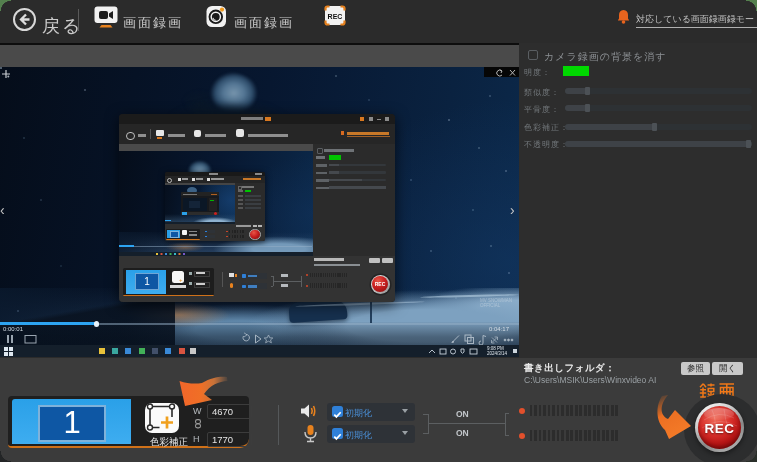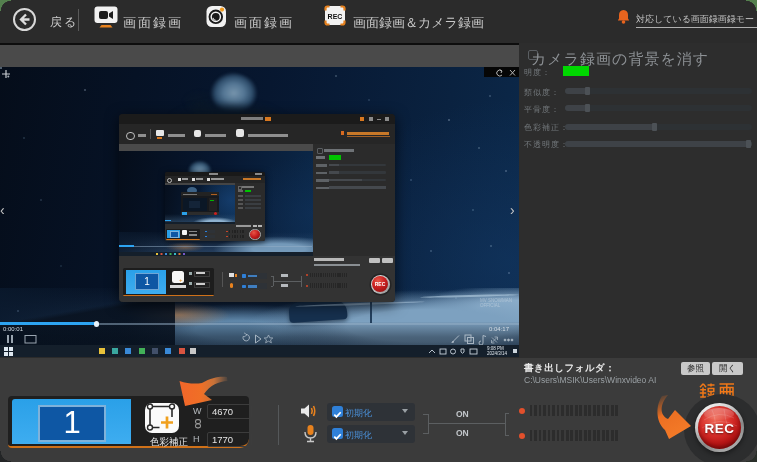--- a/index.html
+++ b/index.html
@@ -70,21 +70,21 @@
 #reci i{position:absolute;left:6px;top:2px;width:30px;height:12px;border-radius:50%;background:linear-gradient(rgba(255,255,255,.3),rgba(255,255,255,.03));font-style:normal}
 #reclbl{position:absolute;width:43px;text-align:center;top:14.5px;color:#fff;font-weight:bold;font-size:13.5px;letter-spacing:.5px;text-shadow:0 1px 2px rgba(0,0,0,.5)}
 .corner{position:absolute;width:11px;height:11px;z-index:40}
 </style></head>
 <body>
 <div id="app">
   <div id="nav">
     <div id="backc"><svg width="19" height="19" viewBox="0 0 19 19">
           <path d="M11 4.5 L6 9.5 L11 14.5 M6 9.5 L14.5 9.5" stroke="#dcdcdc" stroke-width="2.3" fill="none"></path>
         </svg></div>
-    <div class="navtxt" style="left:50px;font-size:12px">戻る</div>
+    <div class="navtxt" style="left:42px;font-size:18px">戻る</div>
     <div id="navdiv"></div>
     <svg class="abs" style="left:94px;top:6px" width="24" height="22" viewBox="0 0 24 22">
       <rect x="0.5" y="0.5" width="23" height="16.5" rx="3" fill="#f2f2f2"></rect>
       <rect x="5" y="5" width="9" height="8" rx="2" fill="#1e1e1e"></rect>
       <path d="M15 7.5 L19 5 V13 L15 10.5 Z" fill="#1e1e1e"></path>
       <path d="M7.5 19 L16.5 19 L18.5 21.5 L5.5 21.5 Z" fill="#e8821e"></path>
     </svg>
     <div class="navtxt" style="left:123px">画面録画</div>
     <svg class="abs" style="left:206px;top:5px" width="21" height="23" viewBox="0 0 21 23">
       <rect x="0.5" y="1" width="19.5" height="21" rx="5.5" fill="#f2f2f2"></rect>
@@ -92,21 +92,20 @@
       <circle cx="9.8" cy="11.8" r="3.9" fill="#1a1a1a"></circle>
       <path d="M6.9 12.8 A 3.5 3.5 0 0 0 9.6 15.4" stroke="#d8d8d8" stroke-width="1.1" fill="none"></path>
       <circle cx="16" cy="4.6" r="2.1" fill="#f09a1e"></circle>
     </svg>
     <div class="navtxt" style="left:234px">画面録画</div>
     <svg class="abs" style="left:324px;top:5px" width="22" height="21" viewBox="0 0 22 21">
       <rect x="1" y="1" width="20" height="19" rx="5" fill="#f2f2f2"></rect>
       <path d="M1.5 5.5 V3.5 Q1.5 1.5 3.5 1.5 H5.5 M16.5 1.5 H18.5 Q20.5 1.5 20.5 3.5 V5.5 M20.5 15.5 V17.5 Q20.5 19.5 18.5 19.5 H16.5 M5.5 19.5 H3.5 Q1.5 19.5 1.5 17.5 V15.5" stroke="#e8821e" stroke-width="2.2" fill="none"></path>
       <text x="11" y="13.5" font-size="7" font-weight="bold" fill="#111" text-anchor="middle" font-family="Liberation Sans">REC</text>
     </svg>
-    <div class="navtxt" style="left:353px;letter-spacing:0">画面録画＆カメラ録画</div>
     <svg class="abs" style="left:617px;top:9px" width="13" height="15" viewBox="0 0 13 15">
         <path d="M6.5 1 C3.5 1 2 3.2 2 6 V9.5 L0.8 11.5 H12.2 L11 9.5 V6 C11 3.2 9.5 1 6.5 1 Z" fill="#e8641e"></path>
         <circle cx="6.5" cy="13" r="1.8" fill="#e8641e"></circle>
       </svg>
     <div style="position:absolute;left:636px;top:13px;font-size:9px;color:#c2c2c2;border-bottom:1px solid #b0b0b0;padding-bottom:1px;white-space:nowrap">対応している画面録画録モード</div>
   </div>
   <div style="position:absolute;left:0;top:43px;width:519px;height:2px;background:#0d0d0d"></div>
   <div id="gstrip"></div>
   <div id="prev">
     <div id="hair"></div>
@@ -341,21 +340,21 @@
       <div class="abs" style="left:191.4px;top:158.5px;width:37px;height:4.5px;background:repeating-linear-gradient(90deg,#262626 0,#262626 1px,#333 1px,#333 1.9px)"></div>
       <div class="abs" style="left:187px;top:170.5px;width:2.2px;height:2.2px;border-radius:50%;background:#d84828"></div>
       <div class="abs" style="left:191.4px;top:169px;width:37px;height:4.5px;background:repeating-linear-gradient(90deg,#262626 0,#262626 1px,#333 1px,#333 1.9px)"></div>
 
       <div class="abs" style="left:251.5px;top:160.7px;width:19px;height:19px;border-radius:50%;background:linear-gradient(135deg,#f0f0f0,#909090);box-shadow:0 0 0 1.5px rgba(15,15,15,.4)"></div>
       <div class="abs" style="left:253px;top:162.2px;width:16px;height:16px;border-radius:50%;background:radial-gradient(circle at 38% 28%,#e85546,#c92020 45%,#8a0d0d 95%);color:#fff;font-weight:bold;font-size:5px;text-align:center;line-height:17px">REC</div>
     </div>
   </div>
   <div id="side">
     <div id="cb0"></div>
-    <div class="slbl" style="left:12px;top:7px;color:#8d9195;font-size:15px">カメラ録画の背景を消す</div>
+    <div class="slbl" style="left:25px;top:7px;color:#8d9195;font-size:10px">カメラ録画の背景を消す</div>
     <div class="slbl" style="top:24px">明度：</div>
     <div style="position:absolute;left:44px;top:23px;width:26px;height:10px;background:#00d800"></div>
     <div class="slbl" style="top:44px">類似度：</div>
     <div class="track" style="top:45px">
         <div class="fill" style="width:24px"></div>
         <div class="thumb" style="left:20px"></div>
       </div>
     <div class="slbl" style="top:61px">平骨度：</div>
     <div class="track" style="top:62px">
         <div class="fill" style="width:24px"></div>

